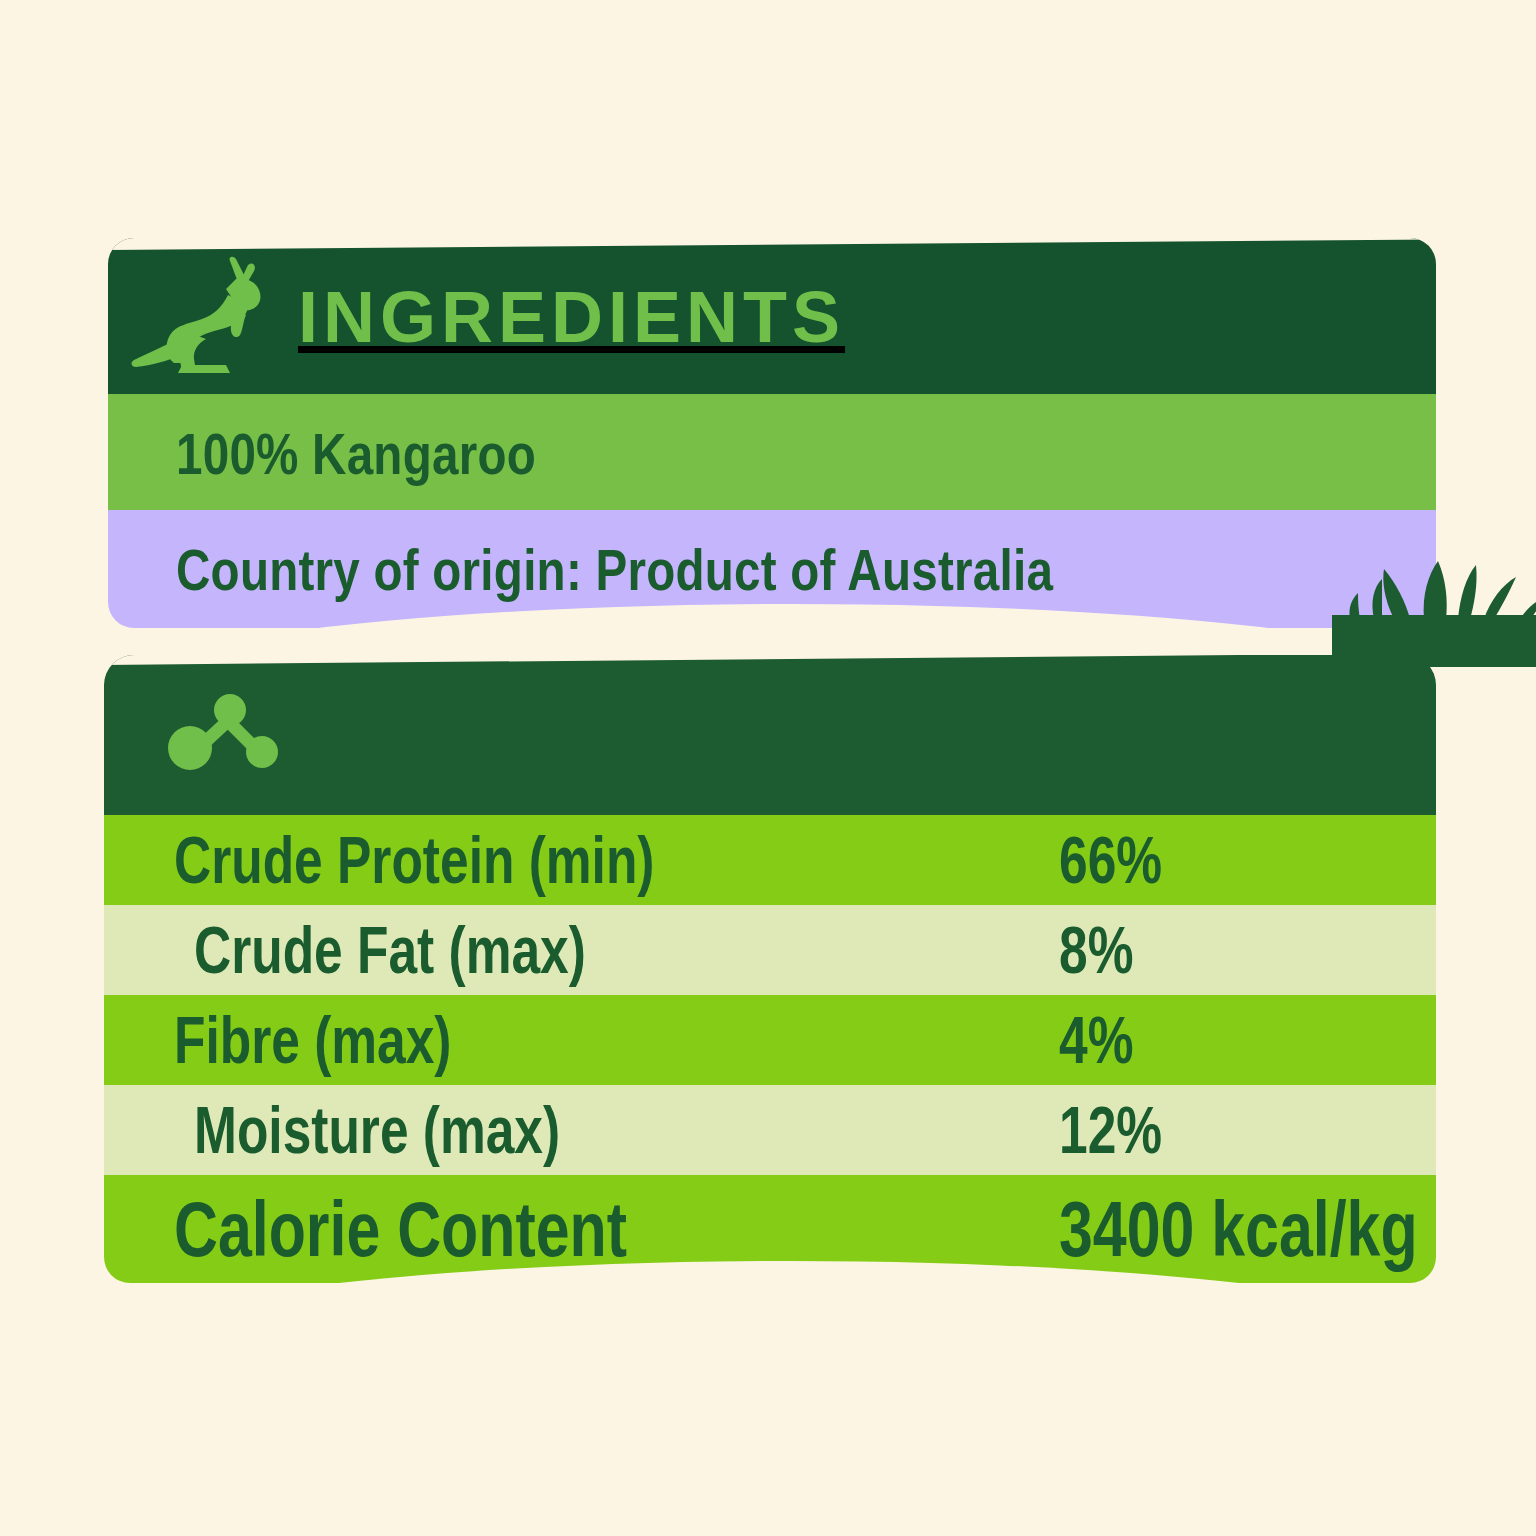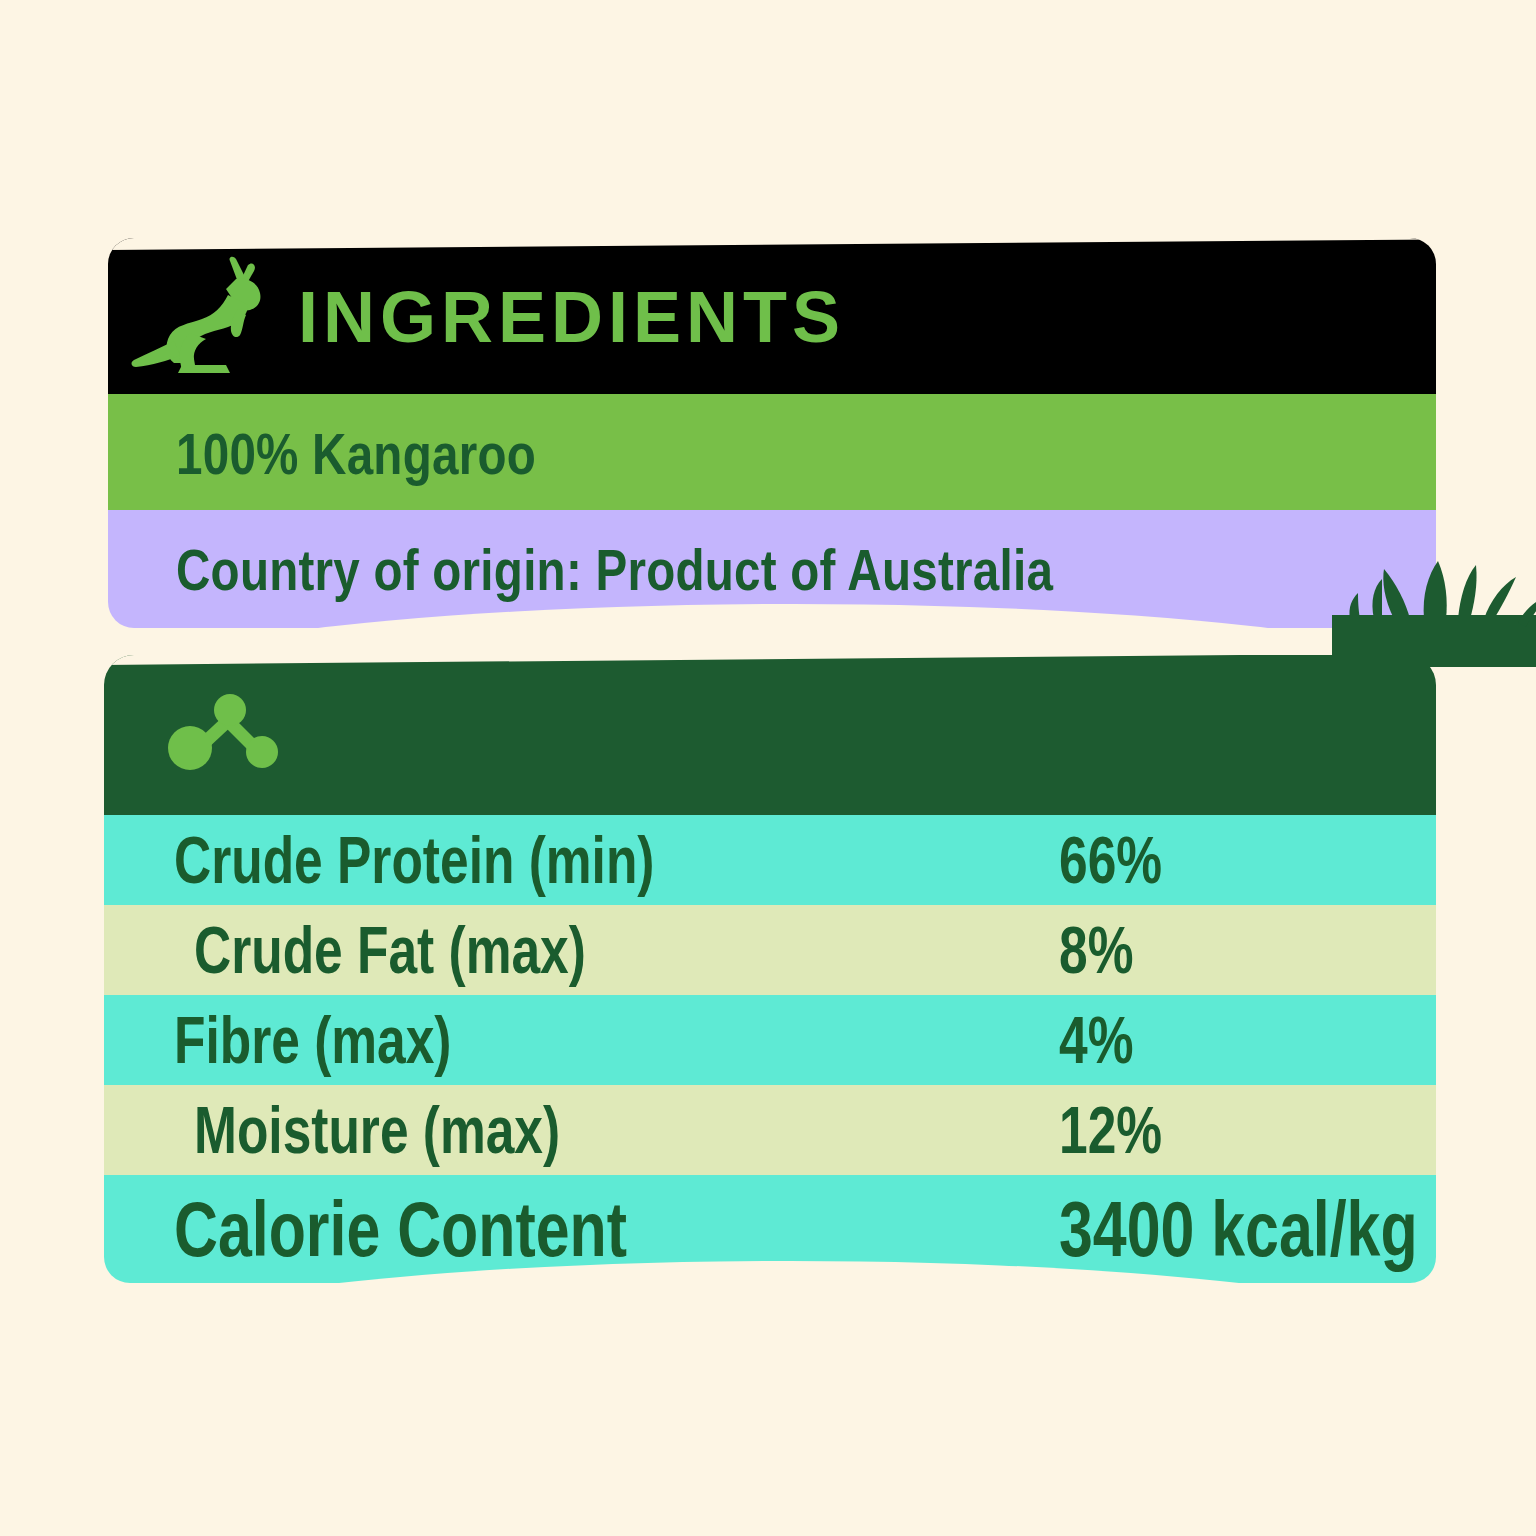--- a/index.html
+++ b/index.html
@@ -28,21 +28,21 @@
     width: 1328px;
     height: 390px;
   }
 
   .ing-header {
     position: absolute;
     left: 0;
     top: 0;
     width: 1328px;
     height: 158px;
-    background: #000000;
+    background: #14532d;
     border-radius: 26px 26px 0 0;
     display: flex;
     align-items: center;
     overflow: hidden;
     text-decoration: underline;
   }
   
   .ing-header::before {
     content: "";
     position: absolute;
@@ -192,21 +192,21 @@
     top: 160px;
     width: 1332px;
   }
 
   .ga-row {
     position: relative;
     display: flex;
     align-items: center;
     height: 90px;
   }
-  .ga-row.alt-dark { background: #5eead4; }
+  .ga-row.alt-dark { background: #84cc16; }
   .ga-row.alt-light { background: #dfe9b8; padding-left: 20px; }
 
   .ga-row.tall { height: 108px; }
 
   .ga-row:last-child {
     border-radius: 0 0 26px 26px;
     overflow: hidden;
   }
   
   .ga-row:last-child::after {

